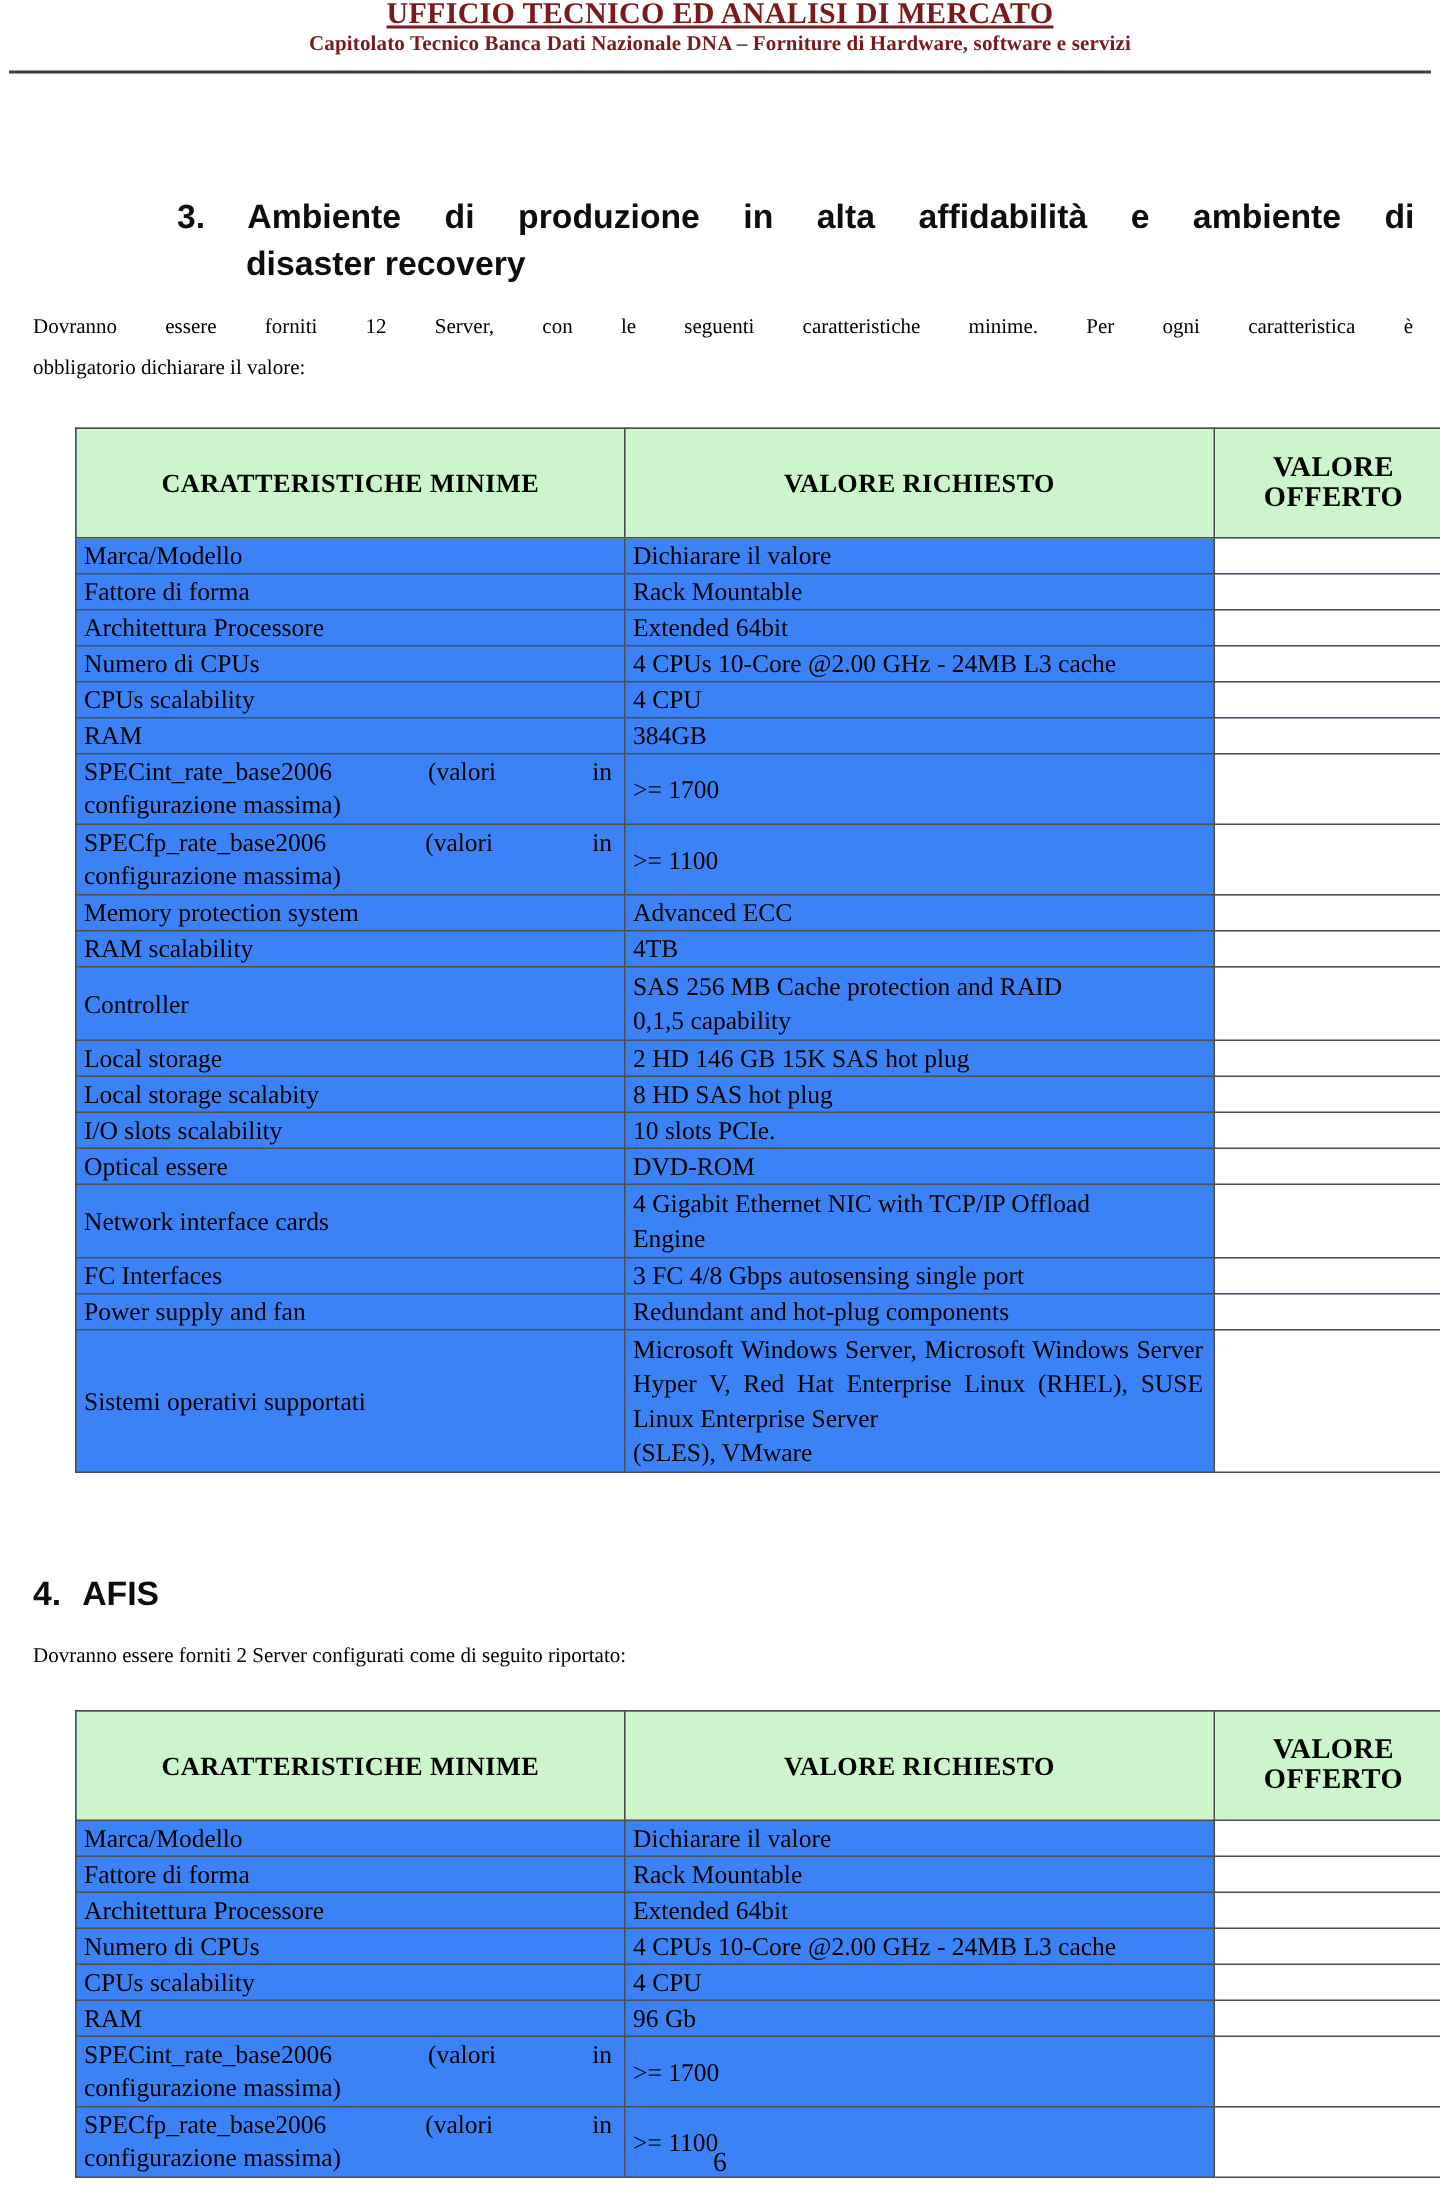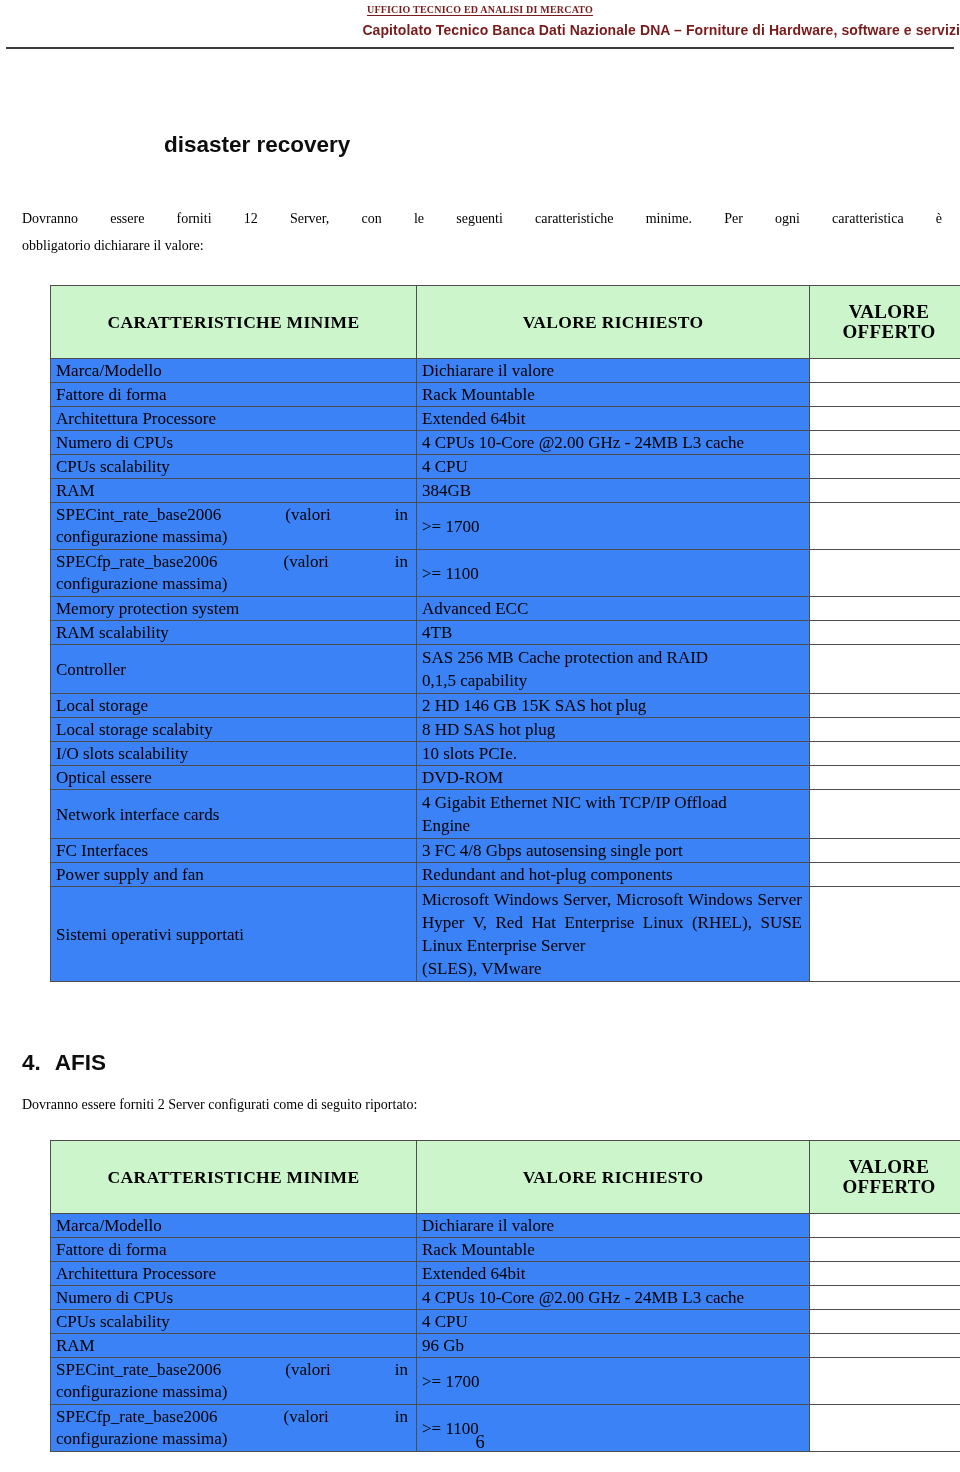--- a/index.html
+++ b/index.html
@@ -20,36 +20,35 @@
   .doc-header {
     position: absolute;
     left: 0;
     top: 0;
     width: 960px;
     text-align: center;
   }
   .doc-header .line1 {
     font-family: "Liberation Serif", serif;
     font-weight: bold;
-    font-size: 10px;
+    font-size: 20px;
     line-height: 19px;
     letter-spacing: .2px;
     color: #7a1a1a;
     text-decoration: underline;
     text-underline-offset: 2px;
   }
   .doc-header .line2 {
-    font-family: Liberation Sans, sans-serif;
+    font-family: Liberation Serif, serif;
     font-weight: bold;
     font-size: 14px;
     line-height: 20px;
     letter-spacing: .1px;
     color: #7a1a1a;
     margin-top: 1px;
-    text-align: right;
   }
   .header-rule {
     position: absolute;
     left: 6px;
     top: 47px;
     width: 948px;
     height: 0;
     border-top: 2px solid #3d3d3d;
     box-shadow: 0 2px 1px -1px #b9b9b9;
   }
@@ -202,20 +201,22 @@
 </head>
 <body>
 
 <div class="doc-header">
   <div class="line1">UFFICIO TECNICO ED ANALISI DI MERCATO</div>
   <div class="line2">Capitolato Tecnico Banca Dati Nazionale DNA – Forniture di Hardware, software e servizi</div>
 </div>
 <div class="header-rule"></div>
 
 <div class="section-heading heading3">
+  <span class="ln ln1"><span class="num">3.</span>
+    <span>Ambiente di produzione in alta affidabilità e ambiente di</span></span>
   <span class="ln ln2">disaster recovery</span>
 </div>
 
 <div class="para para-1">
   <span class="l1">Dovranno essere forniti 12 Server, con le seguenti caratteristiche minime. Per ogni caratteristica è</span>
   <span class="l2">obbligatorio dichiarare il valore:</span>
 </div>
 
 <table class="spec-table t1">
   <colgroup>

